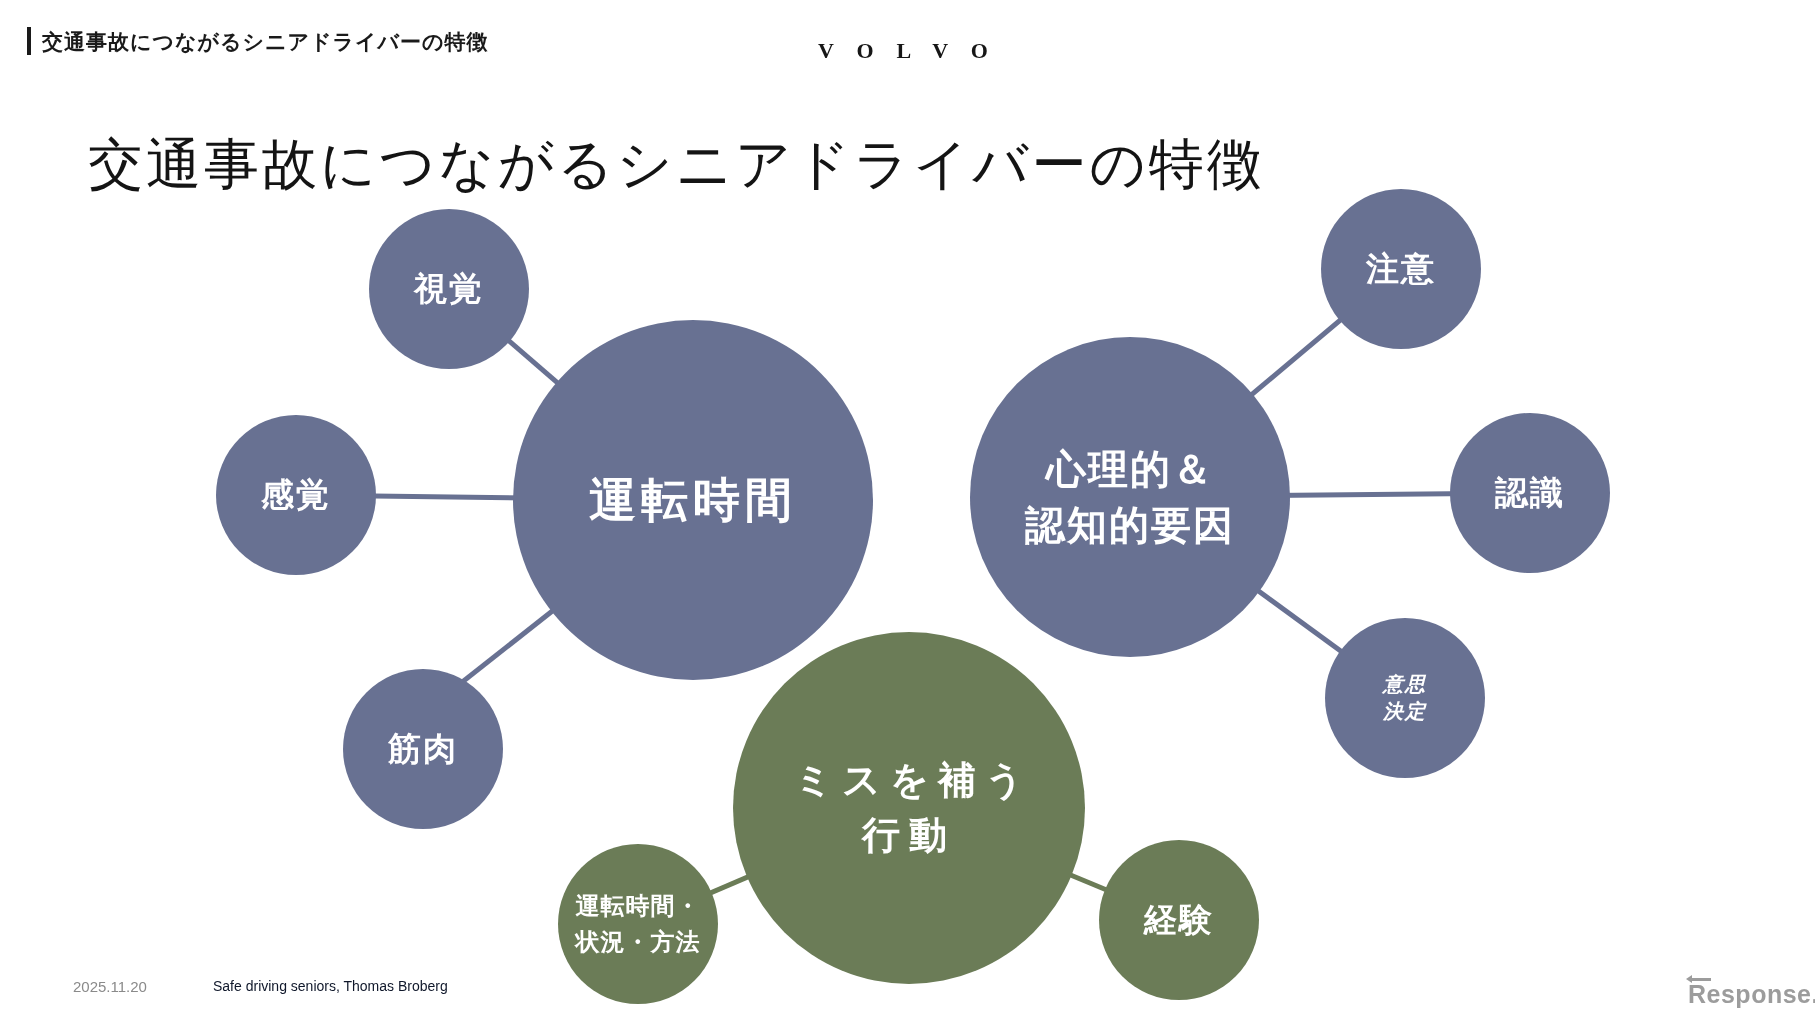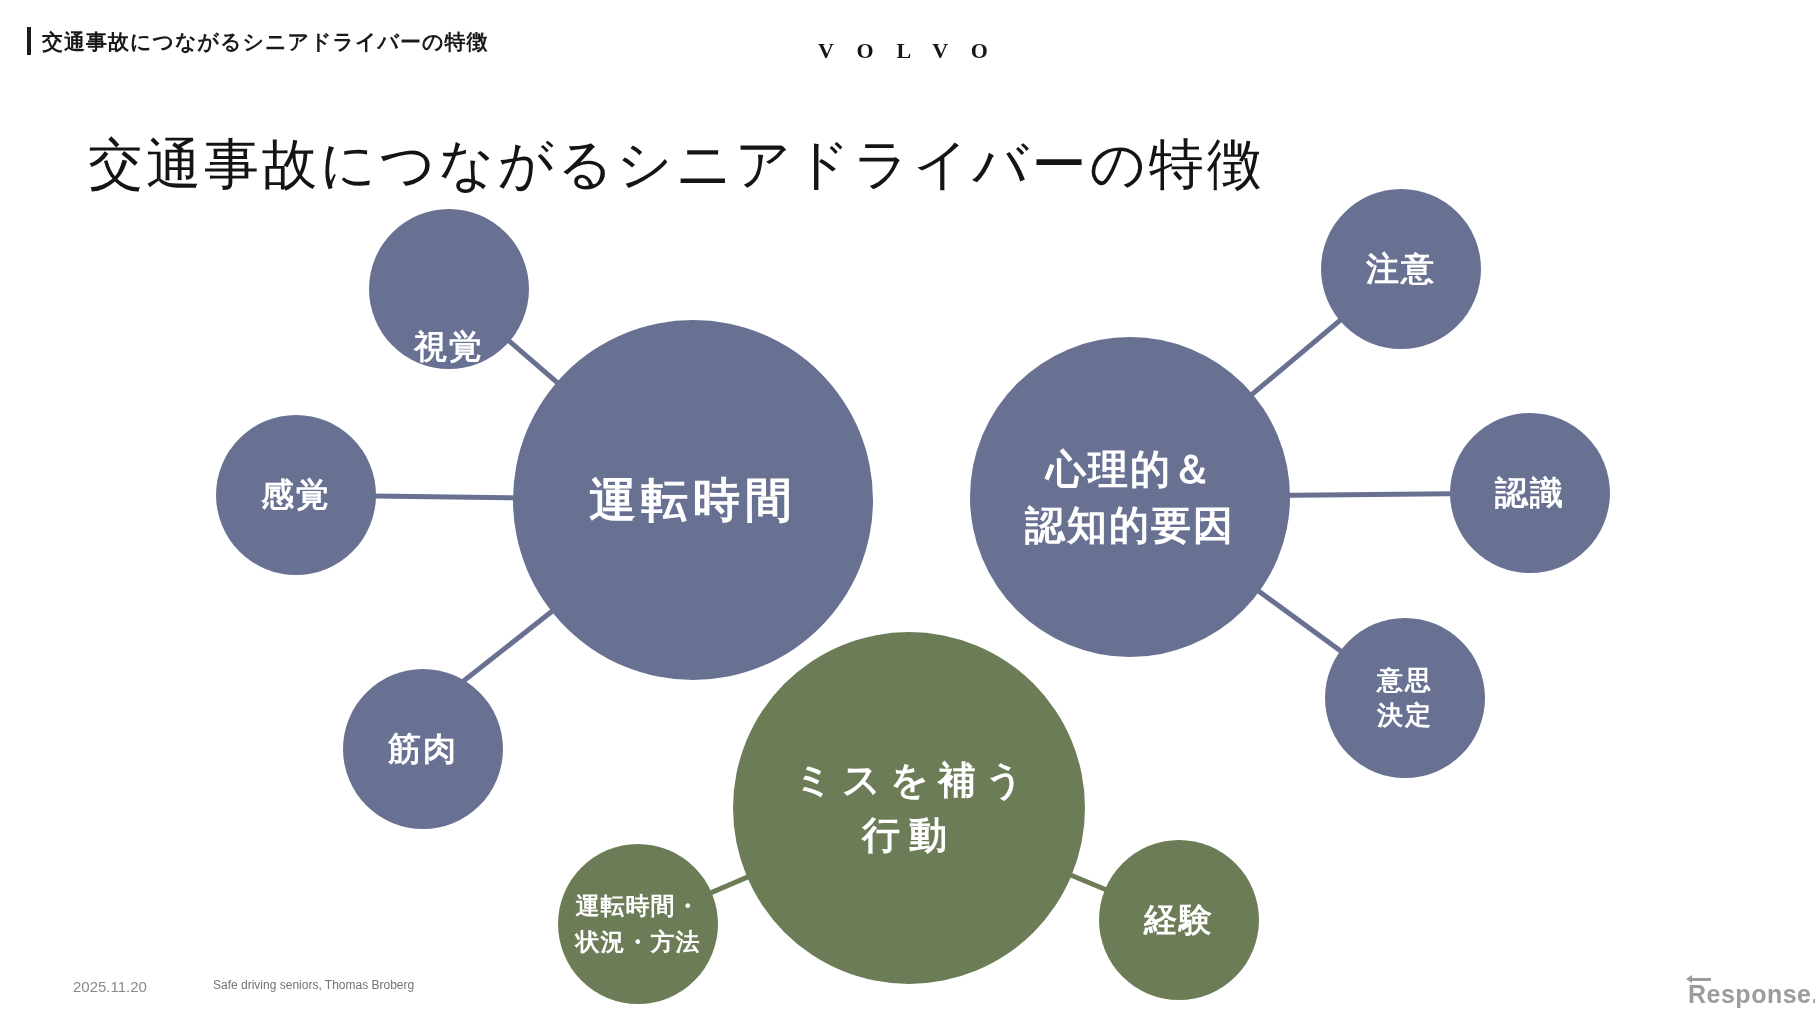--- a/index.html
+++ b/index.html
@@ -28,25 +28,25 @@
     position:absolute;z-index:2;border-radius:50%;
     display:flex;align-items:center;justify-content:center;
     color:#ffffff;text-align:center;white-space:pre-line;
   }
   .bubble.blue{background:#687192;}
   .bubble.green{background:#6B7C57;}
   .lbl-main{font-size:47px;font-weight:700;letter-spacing:5px;line-height:1.3;}
   .lbl-main-sm{font-size:40px;font-weight:700;letter-spacing:2px;line-height:1.4;}
   .lbl-green{font-size:38px;font-weight:700;letter-spacing:9px;line-height:1.45;text-indent:9px;}
   .lbl-sat{font-size:33px;font-weight:600;letter-spacing:2px;line-height:1.3;}
-  .lbl-sat-sm{font-size:26px;font-weight:700;letter-spacing:2px;line-height:1.35;}
+  .lbl-sat-sm{font-size:20px;font-weight:700;letter-spacing:2px;line-height:1.35;font-style:italic;}
   .lbl-sat-xs{font-size:24px;font-weight:600;letter-spacing:1px;line-height:1.5;}
   
   .footer-date{position:absolute;left:73px;top:978px;font-size:15px;color:#8a8a8a;}
-  .footer-source{position:absolute;left:213px;top:978px;font-size:12px;color:#737373;}
+  .footer-source{position:absolute;left:213px;top:978px;font-size:14px;color:#0f172a;}
   .response-logo{
     position:absolute;left:1688px;top:982px;color:#9c9c9c;
     font-size:25px;font-weight:700;letter-spacing:0.5px;line-height:1;
     display:flex;align-items:flex-end;
   }
   .response-arrow{position:absolute;left:-2px;top:-9px;}
 </style>
 </head>
 <body>
 
@@ -80,21 +80,21 @@
   <div class="bubble blue" style="left:970px;top:337px;width:320px;height:320px;">
     <span class="lbl-main-sm">心理的＆
 認知的要因</span>
   </div>
 
   <div class="bubble green" style="left:733px;top:632px;width:352px;height:352px;">
     <span class="lbl-green">ミスを補う
 行動</span>
   </div>
 
-  <div class="bubble blue" style="left:369px;top:209px;width:160px;height:160px;align-items:flex-end;">
+  <div class="bubble blue" style="left:369px;top:209px;width:160px;height:160px;">
     <span class="lbl-sat">視覚</span>
   </div>
   <div class="bubble blue" style="left:216px;top:415px;width:160px;height:160px;">
     <span class="lbl-sat">感覚</span>
   </div>
   <div class="bubble blue" style="left:343px;top:669px;width:160px;height:160px;">
     <span class="lbl-sat">筋肉</span>
   </div>
 
   <div class="bubble blue" style="left:1450px;top:413px;width:160px;height:160px;">

